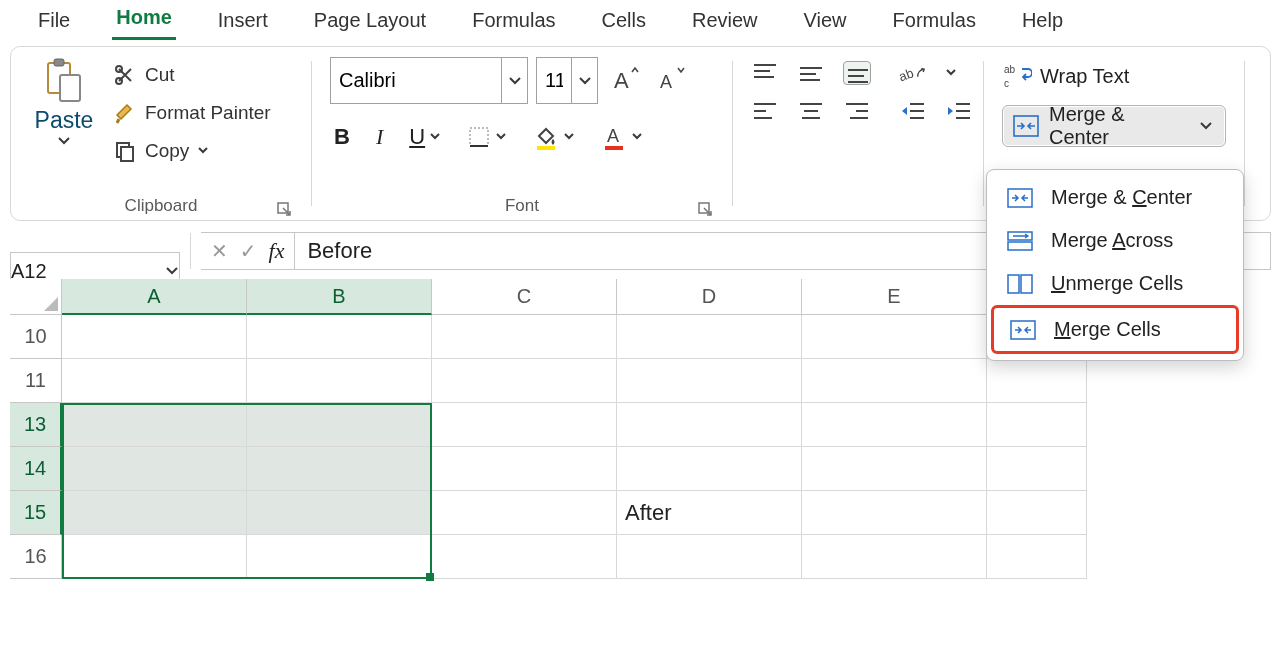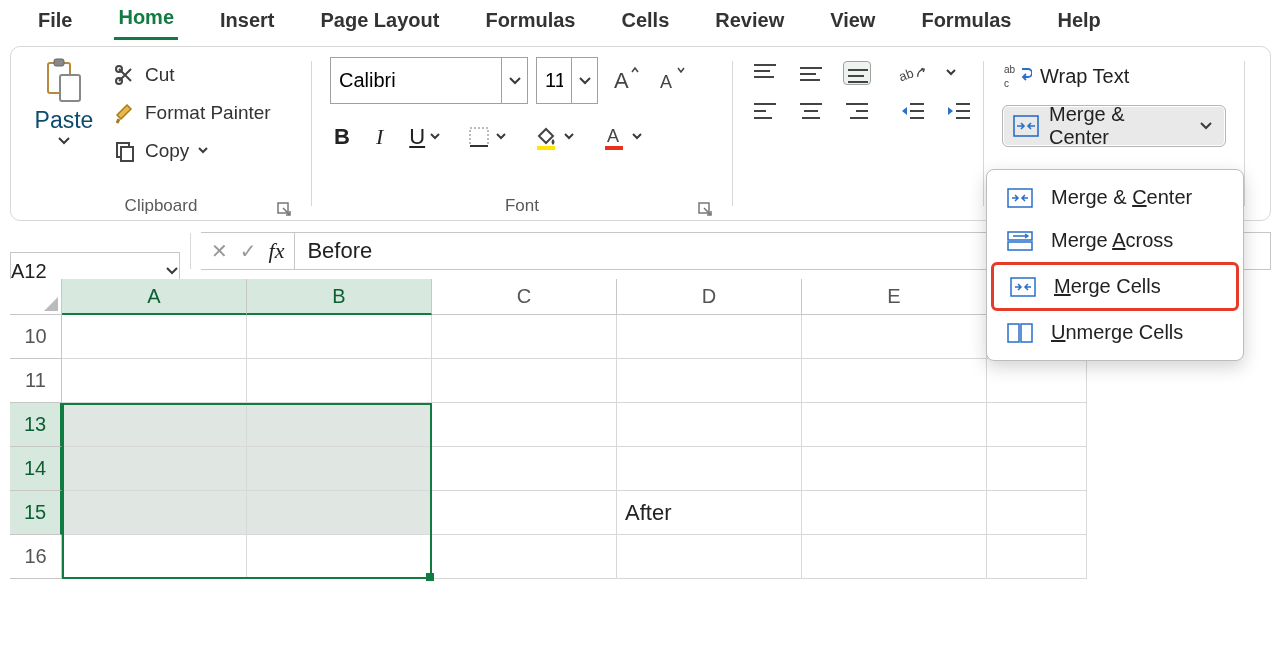--- a/index.html
+++ b/index.html
@@ -13,21 +13,21 @@
     --gray-bg:#f5f5f5;
     --icon:#3a3a3a;
     --hover:#e0efe6;
     --group-label:#5a5a5a;
   }
   *{box-sizing:border-box;}
   html,body{margin:0;padding:0;font-family:"Segoe UI",Arial,sans-serif;background:#fff;color:#222;}
   body{width:1281px;height:645px;position:relative;overflow:hidden;}
   svg{display:block;}
   .tabs{display:flex;align-items:flex-end;gap:38px;padding:8px 0 0 34px;height:40px;}
-  .tab{font-size:20px;color:#333;padding:0 4px 8px 4px;cursor:pointer;font-weight:bold;}
+  .tab{font-size:20px;color:#333;padding:0 4px 8px 4px;cursor:pointer;}
   .tab.active{color:var(--green);font-weight:600;border-bottom:3px solid var(--green);}
   .ribbon{border:1px solid var(--border-light);border-radius:10px;margin:6px 10px 0 10px;background:#fff;display:flex;height:175px;}
   .group{padding:10px 18px 4px 18px;position:relative;display:flex;flex-direction:column;min-width:0;}
   .sep{width:1px;background:var(--border-light);margin:14px 0;}
   .group-body{flex:1;display:flex;align-items:flex-start;}
   .group-label-row{display:flex;align-items:flex-end;justify-content:center;gap:10px;height:22px;position:relative;}
   .group-label{font-size:17px;color:var(--group-label);}
   .dialog-launcher{position:absolute;right:0;bottom:-2px;}
   .btn{display:flex;align-items:center;gap:8px;cursor:pointer;padding:2px 2px;}
   
@@ -391,37 +391,37 @@
       <div class="mi">
         <span class="mi-ic">
             <svg width="26" height="20">
               <rect x="1" y="1" width="24" height="8" fill="none" stroke="#2a6fc9" stroke-width="1.5"></rect>
               <rect x="1" y="11" width="24" height="8" fill="none" stroke="#2a6fc9" stroke-width="1.5"></rect>
               <path d="M6 5 H20 M18 3 L21 5 L18 7" stroke="#2a6fc9" stroke-width="1.3" fill="none"></path>
             </svg>
           </span>
         <span><span>Merge </span><span class="underline-char">A</span><span>cross</span></span>
       </div>
+      <div class="mi">
+        <span class="mi-ic">
+            <svg width="26" height="20">
+              <rect x="1" y="1" width="11" height="18" fill="none" stroke="#2a6fc9" stroke-width="1.5"></rect>
+              <rect x="14" y="1" width="11" height="18" fill="none" stroke="#2a6fc9" stroke-width="1.5"></rect>
+            </svg>
+          </span>
+        <span><span></span><span class="underline-char">U</span><span>nmerge Cells</span></span>
+      </div>
       <div class="mi hl">
         <span class="mi-ic">
             <svg width="26" height="20">
               <rect x="1" y="1" width="24" height="18" fill="none" stroke="#2a6fc9" stroke-width="1.5"></rect>
               <path d="M5 10 H10 M8 7 L11 10 L8 13 M21 10 H16 M18 7 L15 10 L18 13" stroke="#2a6fc9" stroke-width="1.5" fill="none"></path>
             </svg>
           </span>
         <span><span></span><span class="underline-char">M</span><span>erge Cells</span></span>
-      </div>
-      <div class="mi">
-        <span class="mi-ic">
-            <svg width="26" height="20">
-              <rect x="1" y="1" width="11" height="18" fill="none" stroke="#2a6fc9" stroke-width="1.5"></rect>
-              <rect x="14" y="1" width="11" height="18" fill="none" stroke="#2a6fc9" stroke-width="1.5"></rect>
-            </svg>
-          </span>
-        <span><span></span><span class="underline-char">U</span><span>nmerge Cells</span></span>
       </div>
     </div>
   </div>
 
   <div class="sep"></div>
 </div>
 
 <div class="formula-bar">
   <div class="name-box">
     <span>A12</span>

